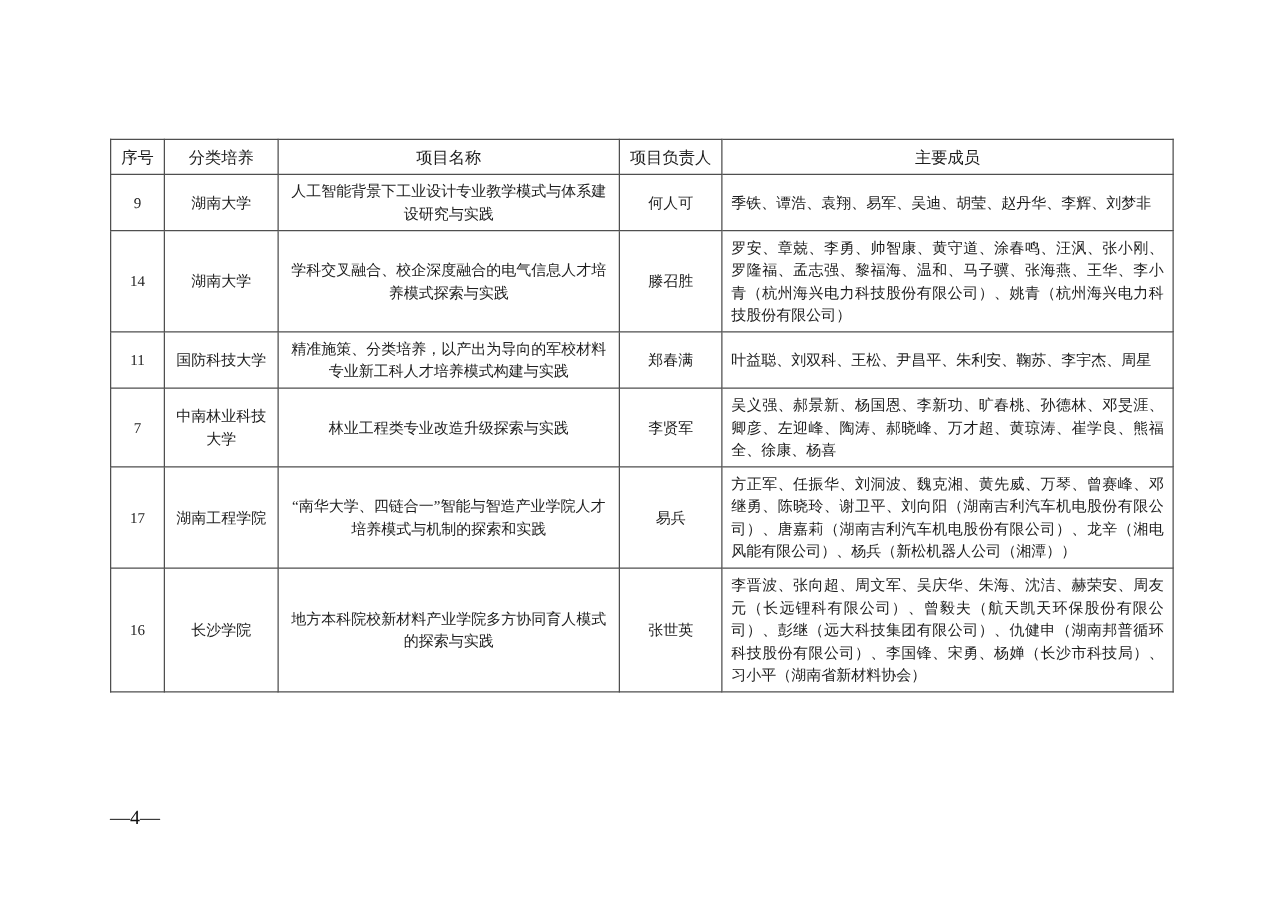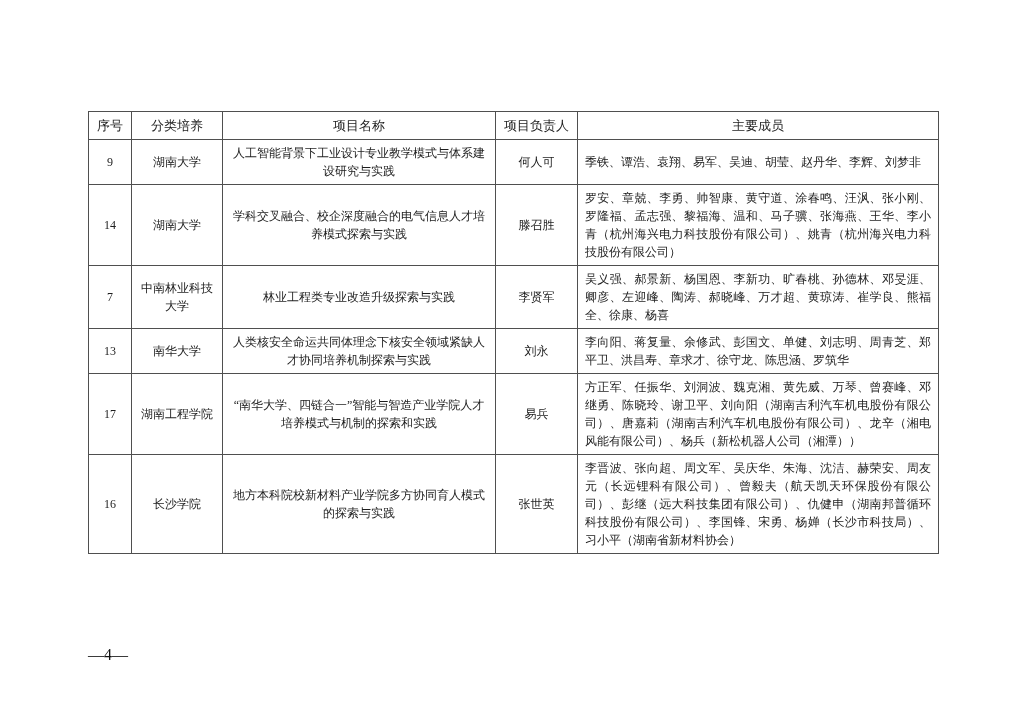--- a/index.html
+++ b/index.html
@@ -95,32 +95,32 @@
         <td class="members">季铁、谭浩、袁翔、易军、吴迪、胡莹、赵丹华、李辉、刘梦非</td>
       </tr>
       <tr>
         <td class="center">14</td>
         <td class="center">湖南大学</td>
         <td class="proj">学科交叉融合、校企深度融合的电气信息人才培养模式探索与实践</td>
         <td class="center">滕召胜</td>
         <td class="members">罗安、章兢、李勇、帅智康、黄守道、涂春鸣、汪沨、张小刚、罗隆福、孟志强、黎福海、温和、马子骥、张海燕、王华、李小青（杭州海兴电力科技股份有限公司）、姚青（杭州海兴电力科技股份有限公司）</td>
       </tr>
       <tr>
+        <td class="center">11</td>
+        <td class="center">国防科技大学</td>
+        <td class="proj">精准施策、分类培养，以产出为导向的军校材料专业新工科人才培养模式构建与实践</td>
+        <td class="center">郑春满</td>
+        <td class="members">叶益聪、刘双科、王松、尹昌平、朱利安、鞠苏、李宇杰、周星</td>
+      </tr>
+      <tr>
         <td class="center">7</td>
         <td class="center">中南林业科技大学</td>
         <td class="proj">林业工程类专业改造升级探索与实践</td>
         <td class="center">李贤军</td>
         <td class="members">吴义强、郝景新、杨国恩、李新功、旷春桃、孙德林、邓旻涯、卿彦、左迎峰、陶涛、郝晓峰、万才超、黄琼涛、崔学良、熊福全、徐康、杨喜</td>
-      </tr>
-      <tr>
-        <td class="center">13</td>
-        <td class="center">南华大学</td>
-        <td class="proj">人类核安全命运共同体理念下核安全领域紧缺人才协同培养机制探索与实践</td>
-        <td class="center">刘永</td>
-        <td class="members">李向阳、蒋复量、余修武、彭国文、单健、刘志明、周青芝、郑平卫、洪昌寿、章求才、徐守龙、陈思涵、罗筑华</td>
       </tr>
       <tr>
         <td class="center">17</td>
         <td class="center">湖南工程学院</td>
         <td class="proj">“南华大学、四链合一”智能与智造产业学院人才培养模式与机制的探索和实践</td>
         <td class="center">易兵</td>
         <td class="members">方正军、任振华、刘洞波、魏克湘、黄先威、万琴、曾赛峰、邓继勇、陈晓玲、谢卫平、刘向阳（湖南吉利汽车机电股份有限公司）、唐嘉莉（湖南吉利汽车机电股份有限公司）、龙辛（湘电风能有限公司）、杨兵（新松机器人公司（湘潭））</td>
       </tr>
       <tr>
         <td class="center">16</td>

